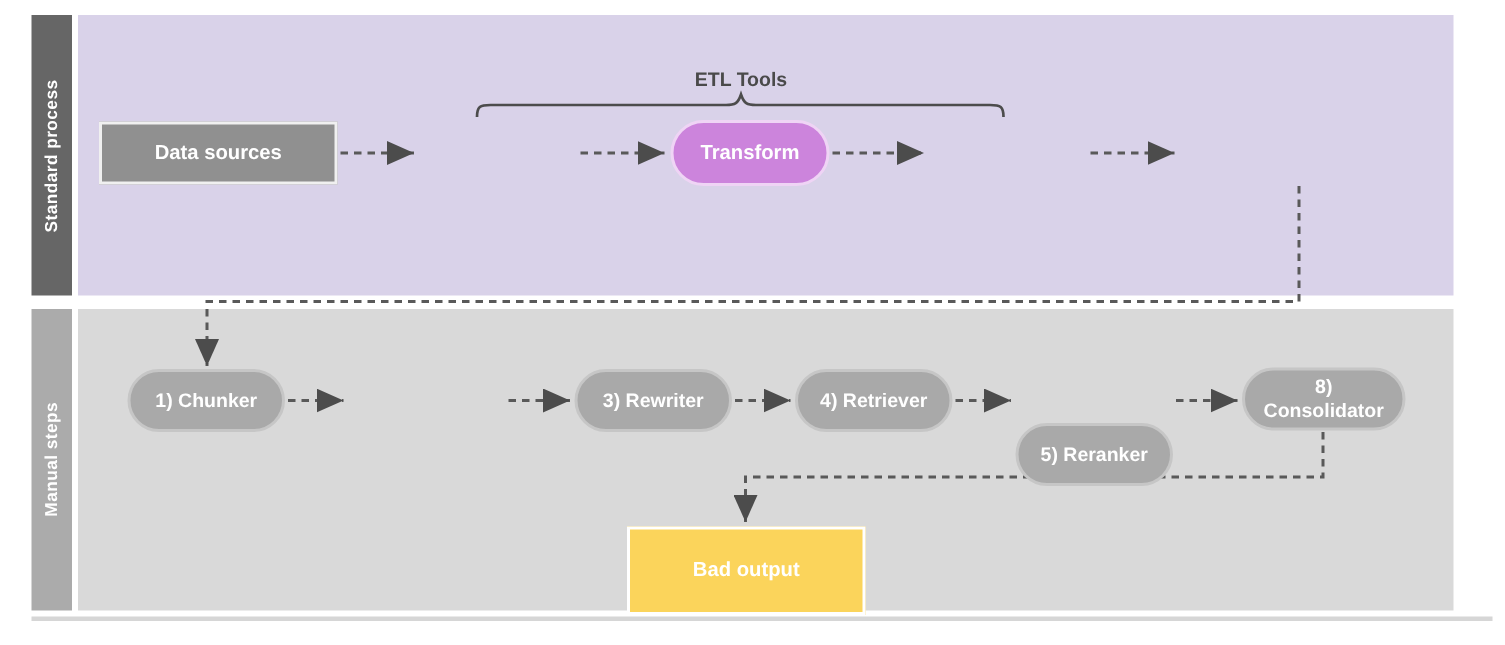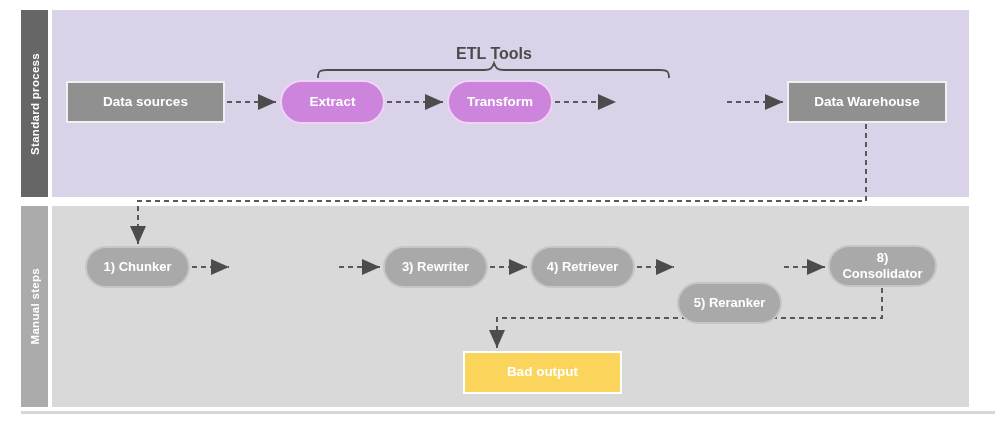--- a/index.html
+++ b/index.html
@@ -67,42 +67,41 @@
     border:2px solid var(--pill-gray-border);
     border-radius:21px;
     font-size:13px;
     height:42px;
     padding:0 9px;
   }
   .rect-yellow{
     background:var(--bad-output-yellow);
     border:2px solid var(--bad-output-border);
     font-size:13.5px;
-    height:43px;
-    margin-left:45px;
+    height:59px;
   }
   #node-data-sources  {left:66px; top:81px; width:159px;}
   #node-extract       {left:280px;top:80px; width:105px;}
   #node-transform     {left:447px;top:80px; width:106px;}
   #node-load          {left:620px;top:80px; width:105px;}
   #node-data-warehouse{left:787px;top:81px; width:160px;}
   #node-chunker       {left:85px; top:246px;width:105px;}
   #node-vector-store  {left:232px;top:246px;width:105px;}
   #node-rewriter      {left:383px;top:246px;width:105px;}
   #node-retriever     {left:530px;top:246px;width:105px;}
   #node-reranker      {left:677px;top:246px;width:105px;margin-top:36px;}
   #node-consolidator  {left:828px;top:245px;width:109px;}
   #node-bad-output    {left:418px;top:351px;width:159px;}
   .etl-annotation{
     position:absolute;
     left:424px;top:45px;width:140px;
     text-align:center;
     color:var(--annotation-text);
     font-weight:bold;
-    font-size:16px;
+    font-size:13px;
     z-index:3;
   }
   .connectors{
     position:absolute;left:0;top:0;width:1003px;height:430px;
     z-index:2;
     pointer-events:none;
   }
   .bottom-divider{
     position:absolute;
     left:21px;top:411px;width:974px;height:3px;
@@ -142,23 +141,21 @@
       <path d="M637,267 L674,267" marker-end="url(#arrow)"></path>
       <path d="M784,267 L825,267" marker-end="url(#arrow)"></path>
       <path d="M882,288 L882,318 L497,318 L497,348" marker-end="url(#arrow)"></path>
     </g>
     <path d="M318,78 C318,71 320,70 327,70 L484,70 C490,70 492,69 494,63 C496,69 498,70 504,70 L660,70 C667,70 669,71 669,78" stroke="var(--brace)" stroke-width="1.8" fill="none"></path>
   </svg>
 
   <div class="etl-annotation">ETL Tools</div>
 
   <div id="node-data-sources" class="node rect-node">Data sources</div>
-  <div id="node-extract" class="node pill-pink">Extract</div>
   <div id="node-transform" class="node pill-pink">Transform</div>
-  <div id="node-data-warehouse" class="node rect-node">Data Warehouse</div>
 
   <div id="node-chunker" class="node pill-gray">1) Chunker</div>
   <div id="node-rewriter" class="node pill-gray">3) Rewriter</div>
   <div id="node-retriever" class="node pill-gray">4) Retriever</div>
   <div id="node-reranker" class="node pill-gray">5) Reranker</div>
   <div id="node-consolidator" class="node pill-gray">8) Consolidator</div>
   <div id="node-bad-output" class="node rect-yellow">Bad output</div>
 
   <div class="bottom-divider"></div>
 </div>

